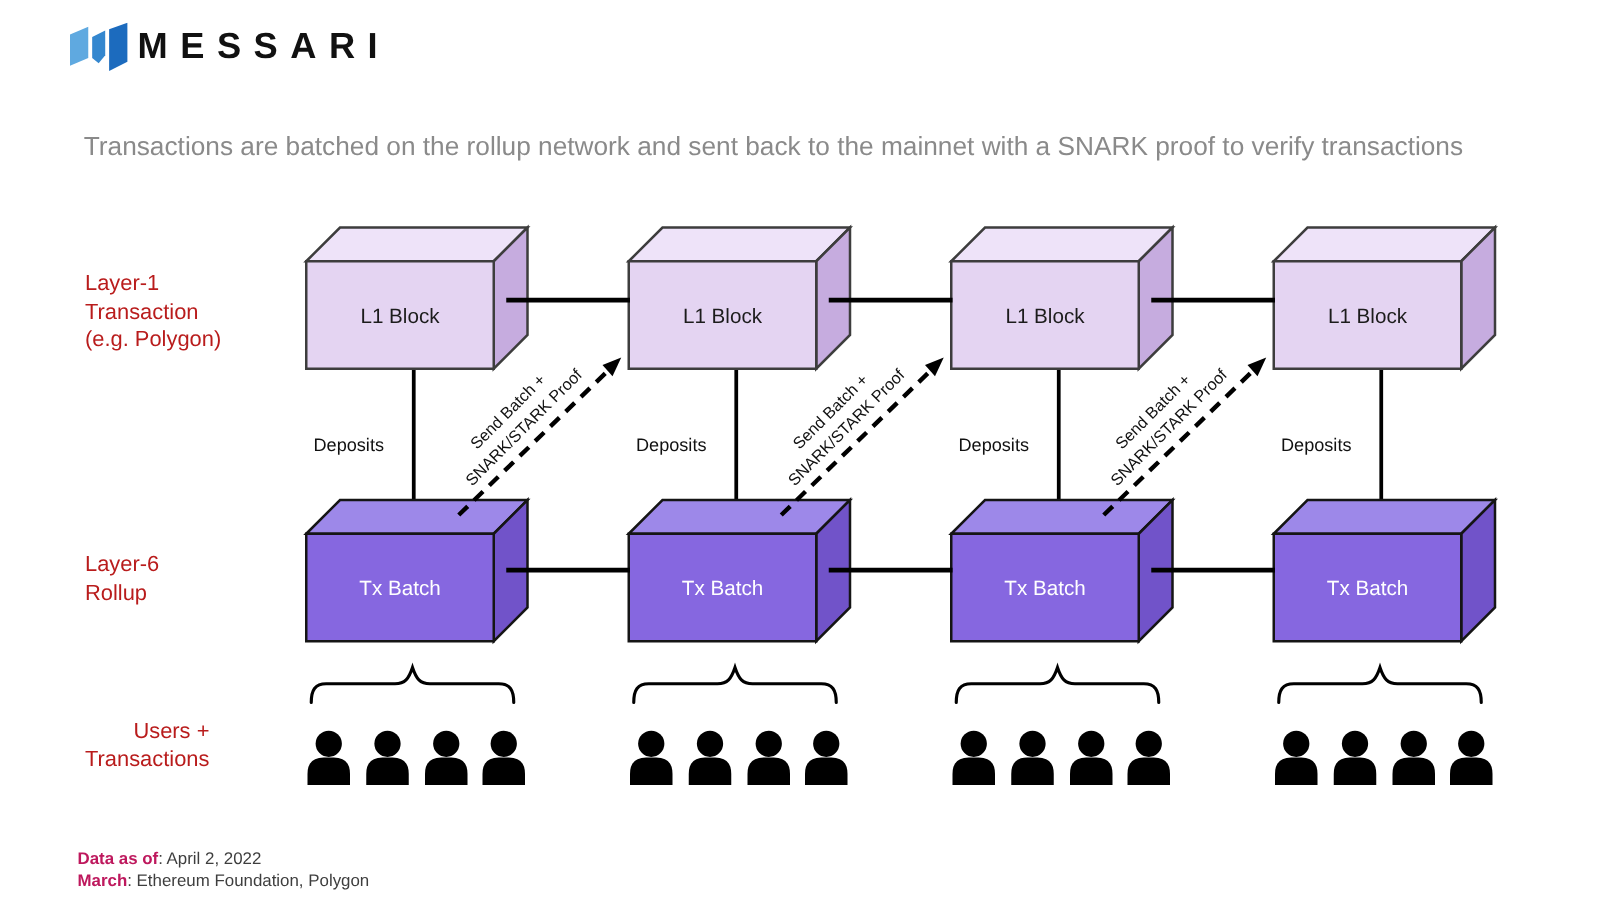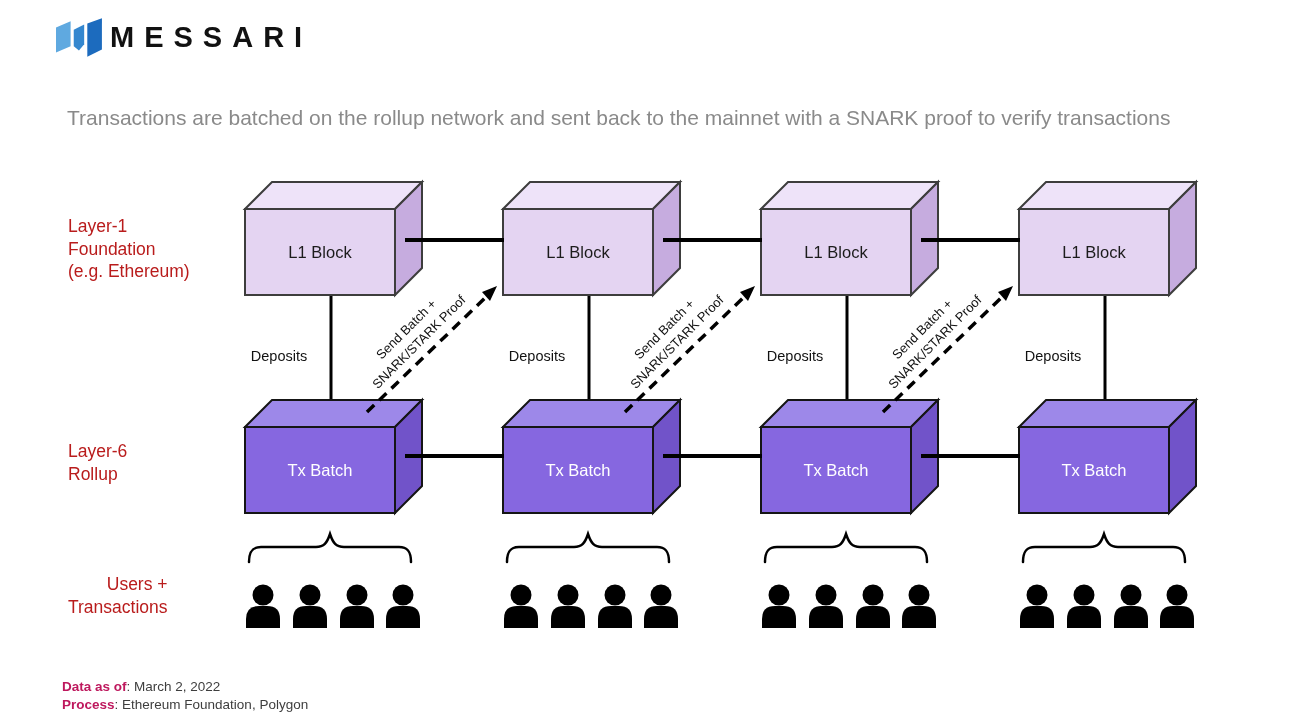--- a/index.html
+++ b/index.html
@@ -55,22 +55,22 @@
   <svg class="logo-icon" viewBox="0 0 46 38" aria-hidden="true">
     <polygon points="0,9 14,3 14,27 0,33" fill="#5fa9e0"></polygon>
     <polygon points="17,11 27,6 27,25 22,31 17,27" fill="#3487cf"></polygon>
     <polygon points="30,5 44,0 44,30 30,37" fill="#1c6bbe"></polygon>
   </svg>
   <div class="brand-name">MESSARI</div>
   <p class="page-subtitle">Transactions are batched on the rollup network and sent back to the mainnet with a SNARK proof to verify transactions</p>
 
   <div class="row-label l1">
     <div>Layer-1</div>
-    <div>Foundation</div>
-    <div>(e.g. Ethereum)</div>
+    <div>Transaction</div>
+    <div>(e.g. Polygon)</div>
   </div>
   <div class="row-label l2">
     <div>Layer-6</div>
     <div>Rollup</div>
   </div>
   <div class="row-label users">
     <div>Users +</div>
     <div>Transactions</div>
   </div>
 
@@ -252,17 +252,17 @@
       <line class="dashed-line" x1="367" y1="412" x2="487" y2="296"></line>
       <polygon class="arrowhead" points="497,286 490,301 482,292"></polygon>
       <g transform="translate(415,338) rotate(-45)">
         <text class="arrow-label" x="0" y="-8">Send Batch +</text>
         <text class="arrow-label" x="0" y="10">SNARK/STARK Proof</text>
       </g>
     </g>
   </svg>
 
   <div class="footer">
-    <div><b>Data as of</b><span>: March 2, 2022</span></div>
-    <div><b>Process</b><span>: Ethereum Foundation, Polygon</span></div>
+    <div><b>Data as of</b><span>: April 2, 2022</span></div>
+    <div><b>March</b><span>: Ethereum Foundation, Polygon</span></div>
   </div>
 
 </div>
 
 </body></html>

